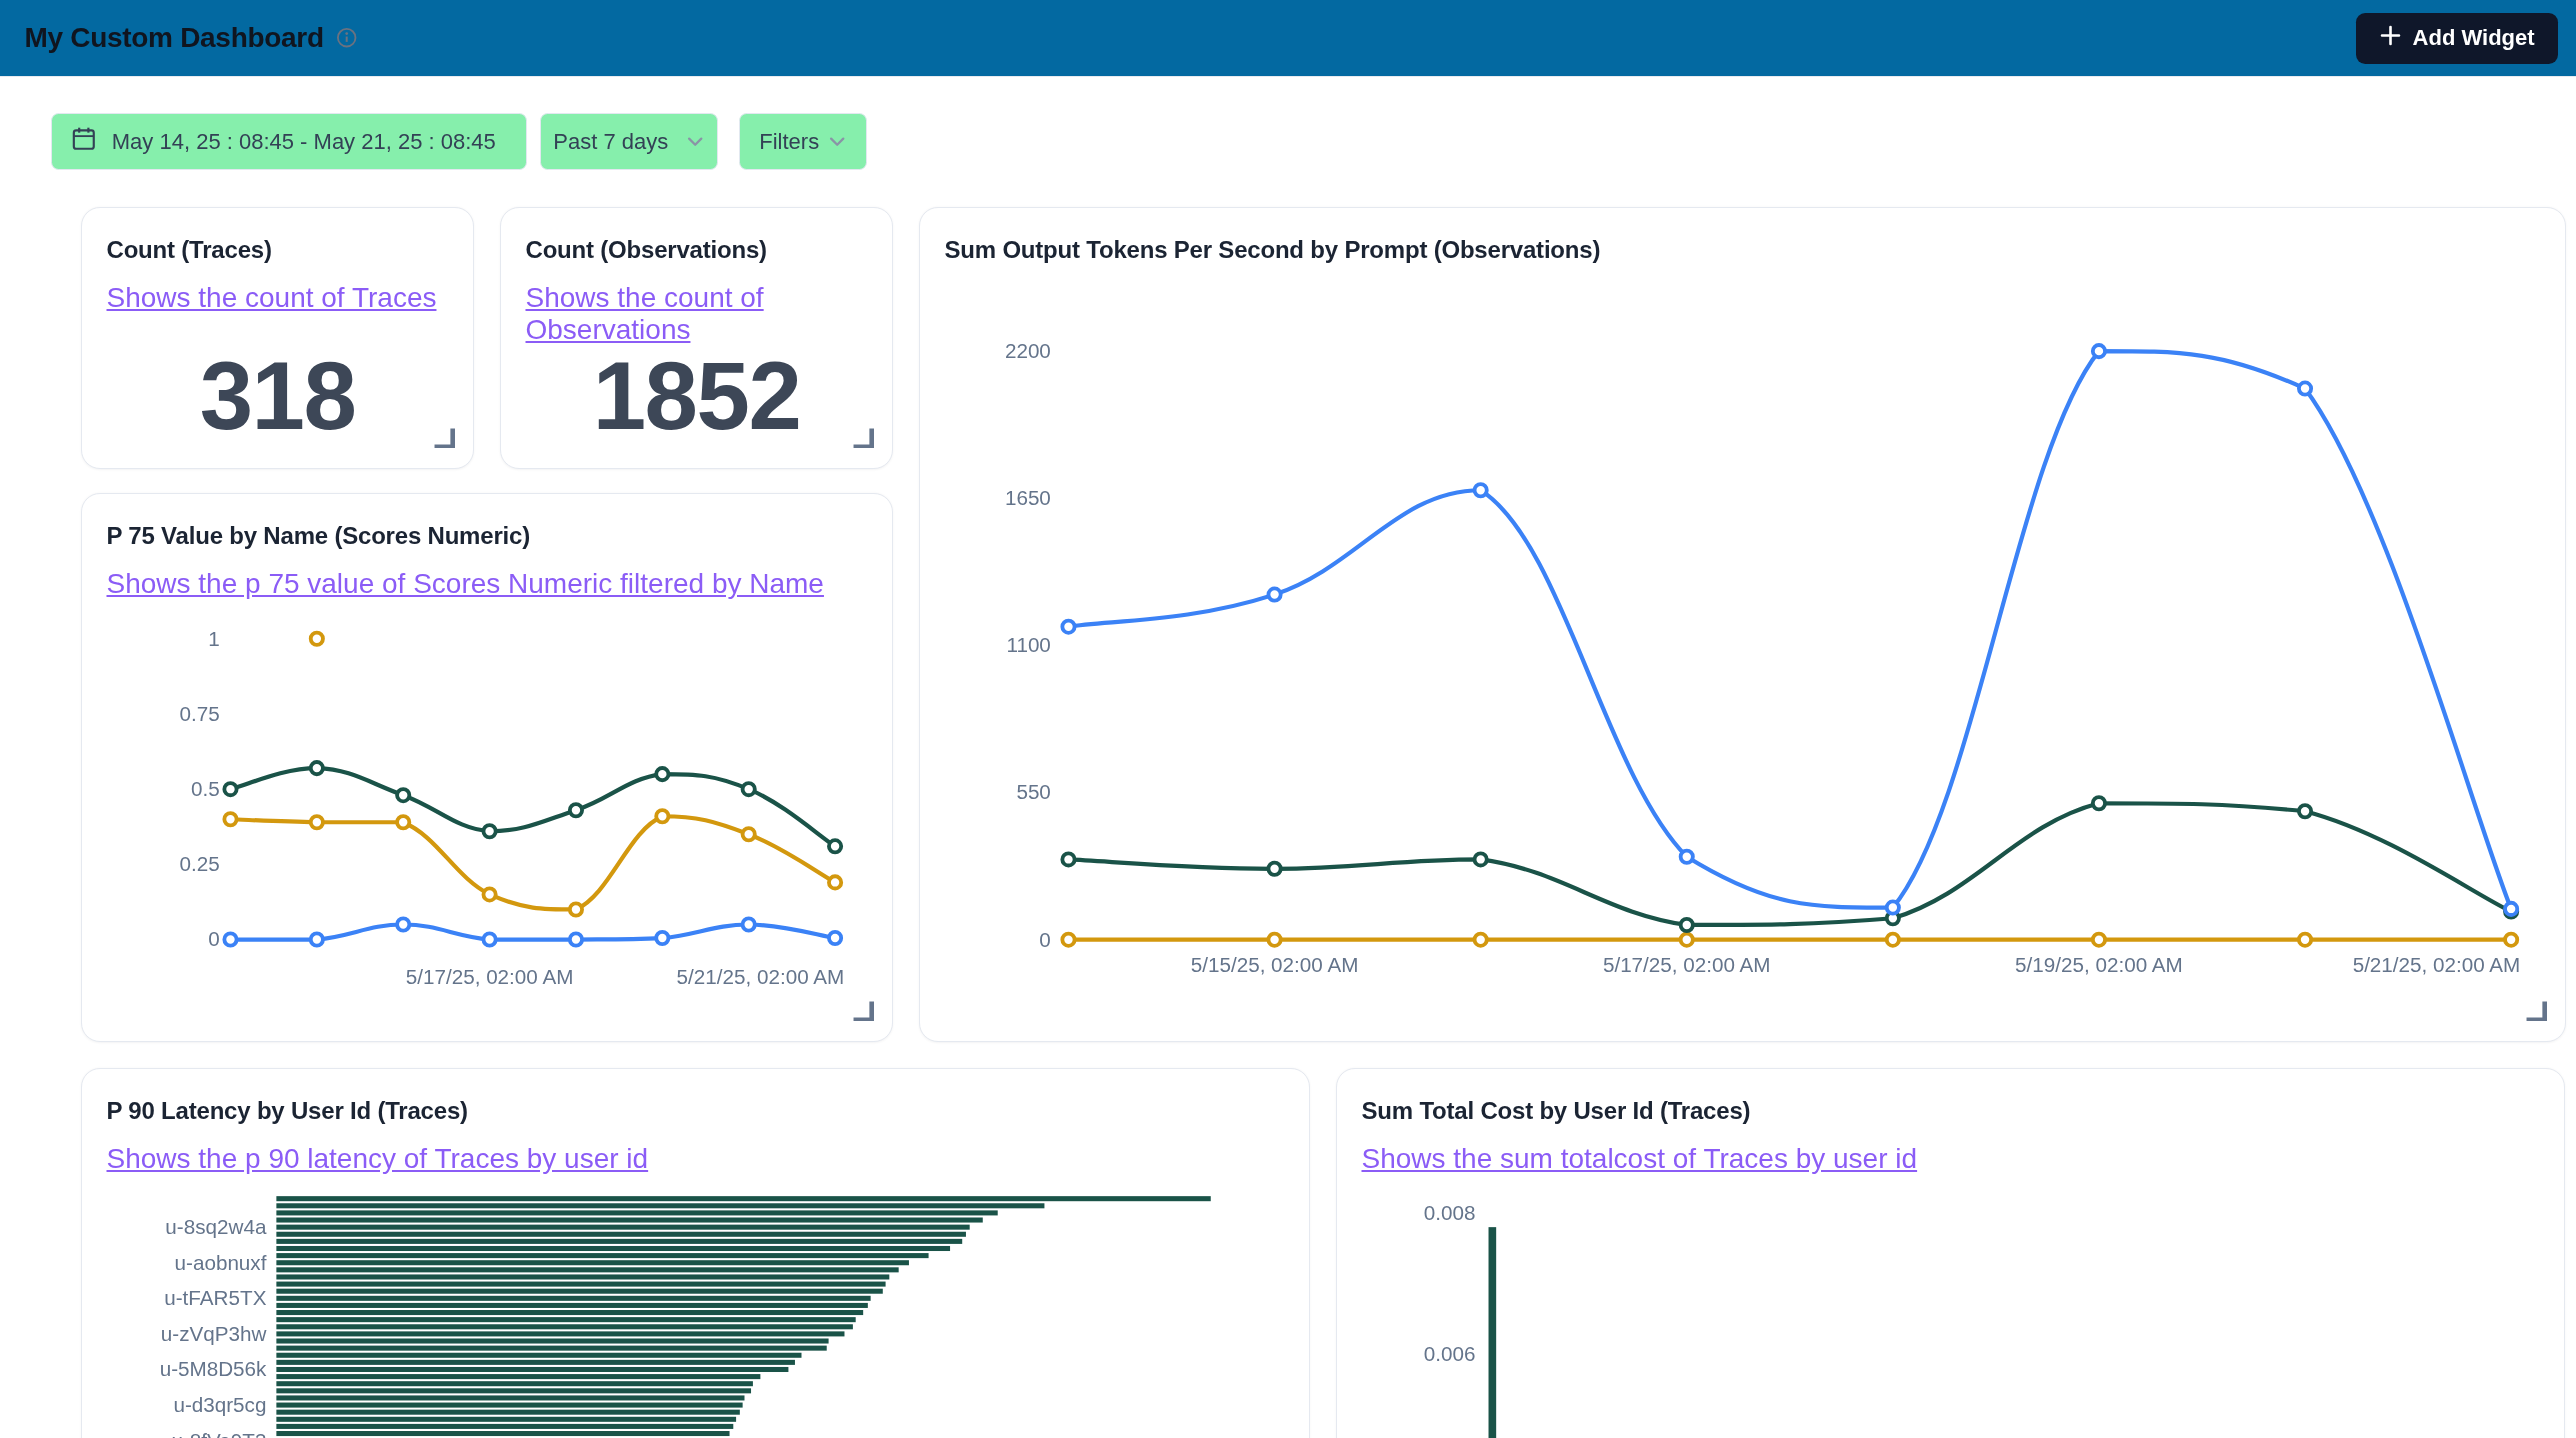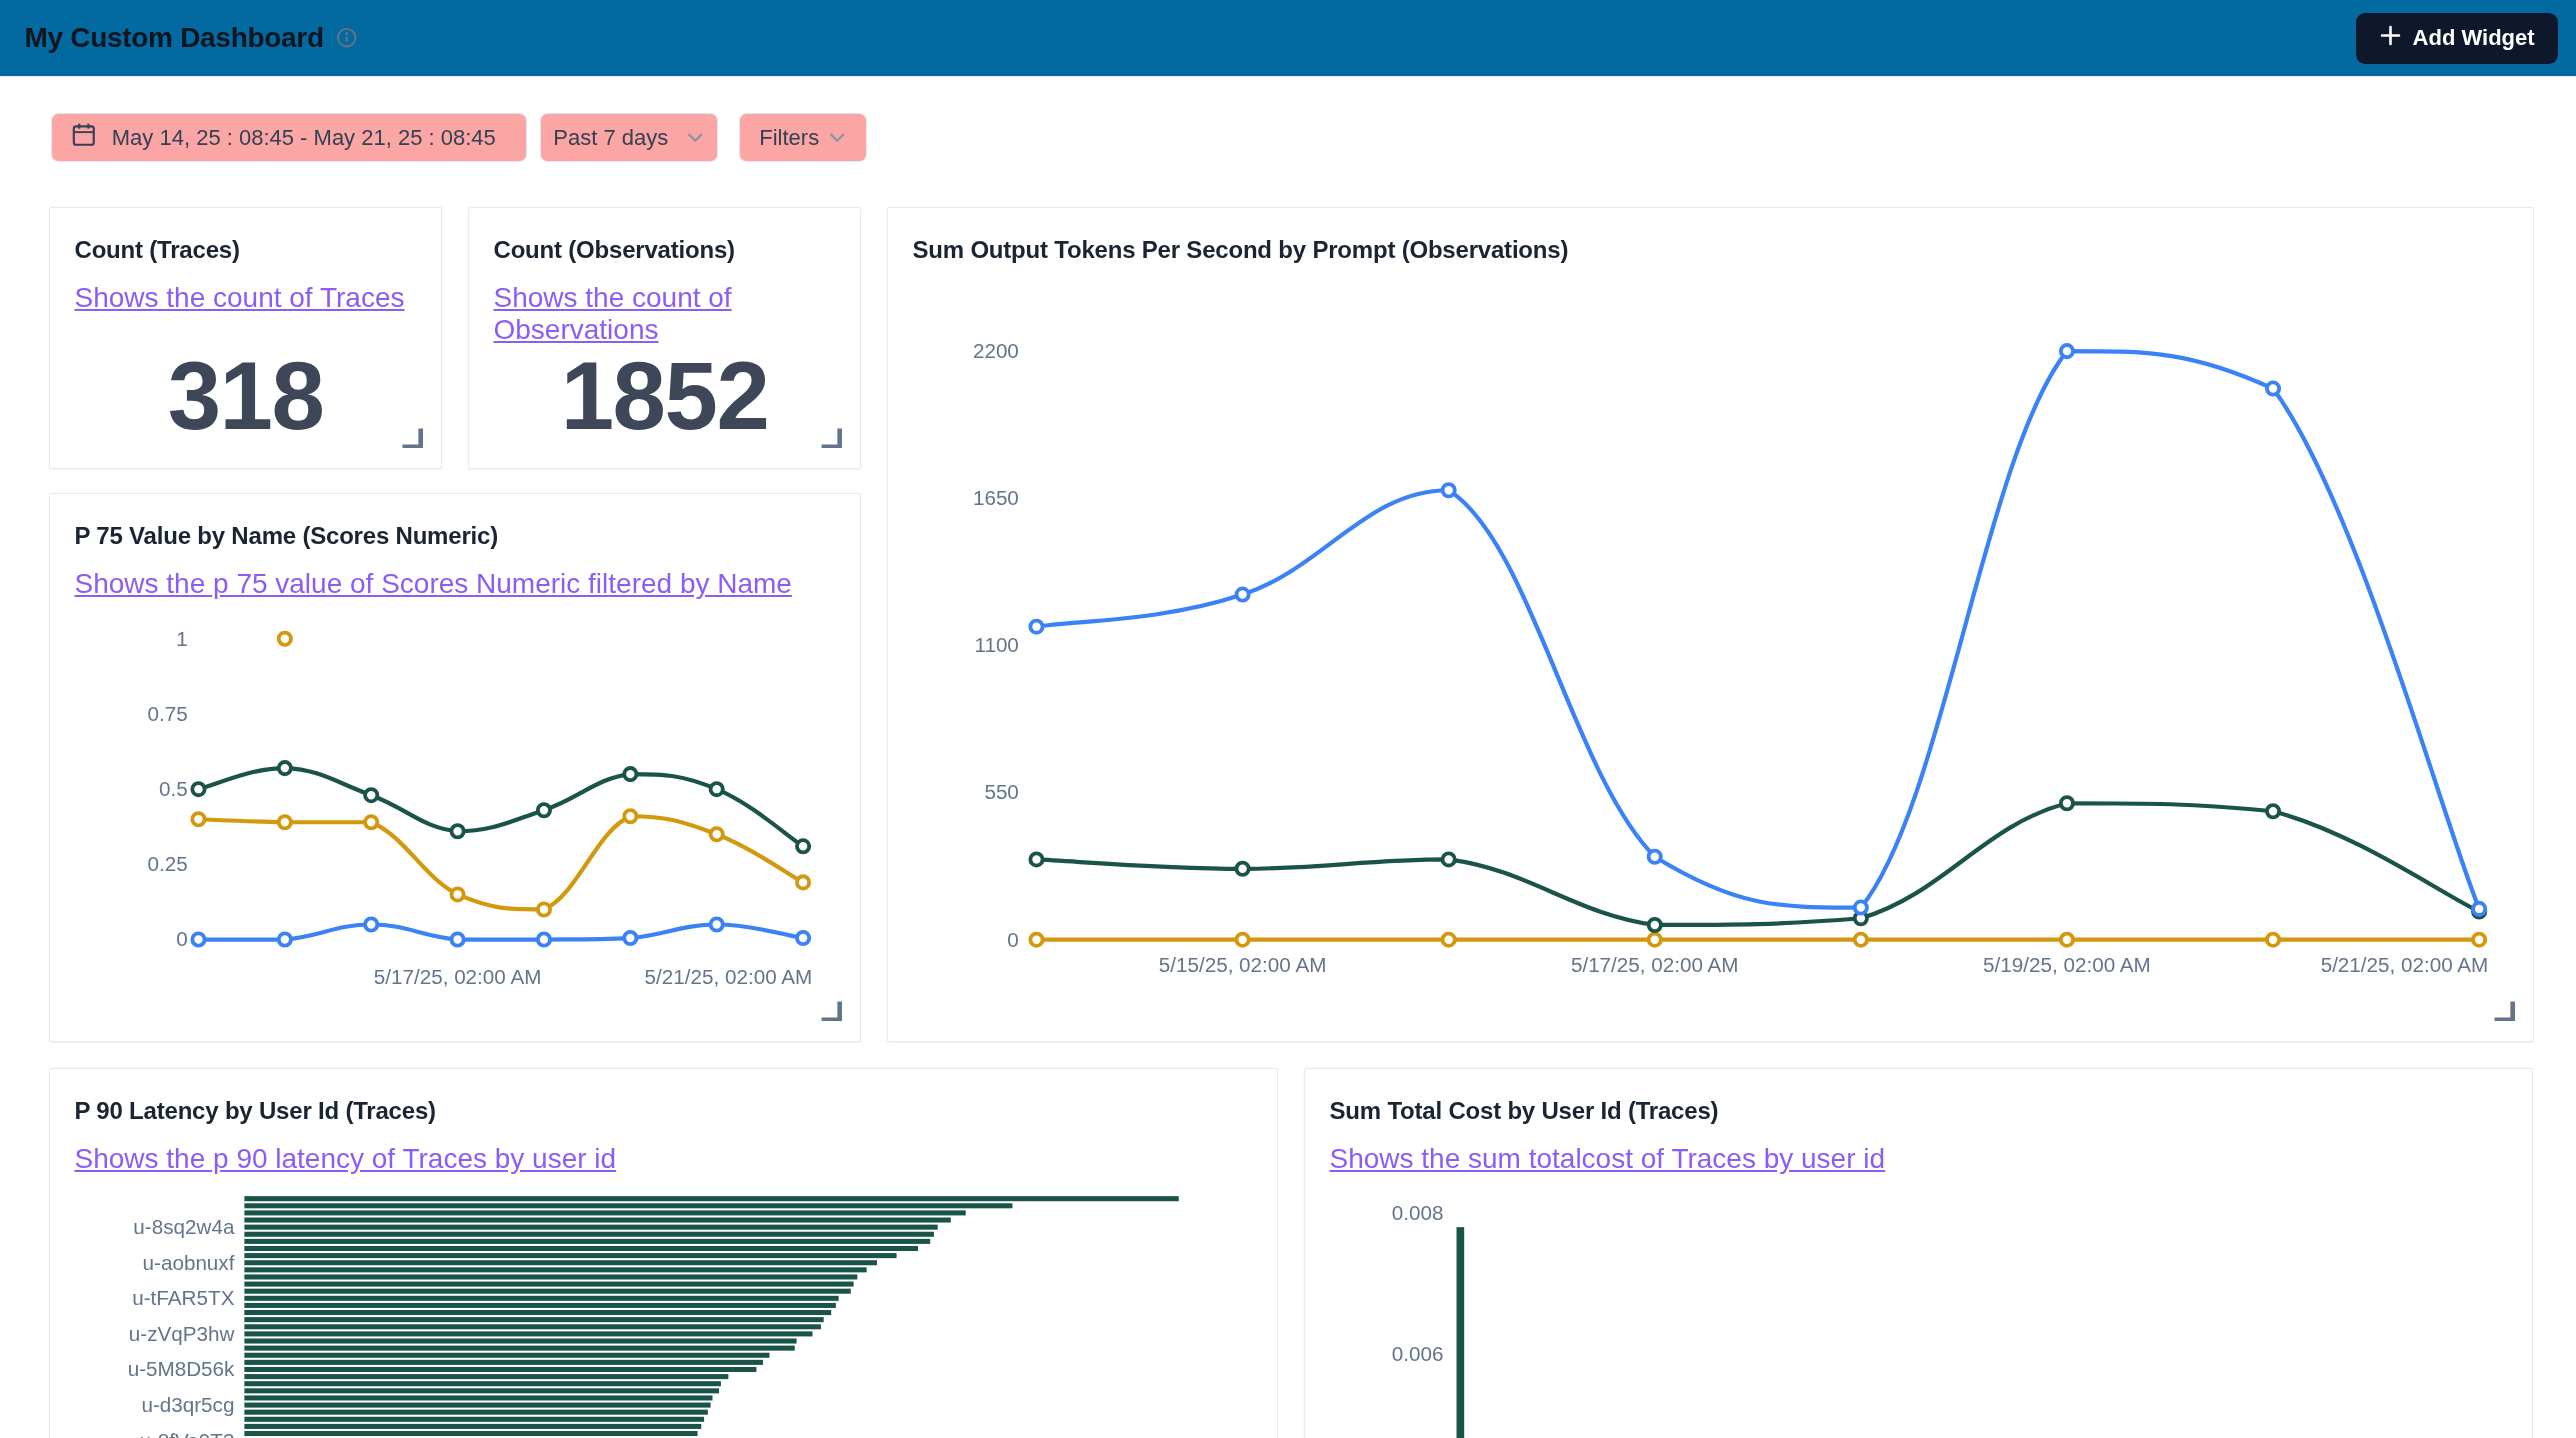--- a/index.html
+++ b/index.html
@@ -16,34 +16,34 @@
   }
   .page-title{font-size:28px;font-weight:700;color:#10151f;letter-spacing:-0.3px;}
   .info-ic{margin-left:12.2px;display:flex;align-items:center;}
   .spacer{flex:1;}
   .add-widget{
     height:51px;padding:0 23px;border-radius:9.2px;background:#0f172a;color:#fff;
     display:flex;align-items:center;gap:10.7px;font-size:22px;font-weight:600;cursor:pointer;border:none;
   }
   
   .chip{
-    position:absolute;top:113px;height:49px;background:#fca5a5;border:1.5px solid #e2e8f0;
+    position:absolute;top:113px;height:57px;background:#86efac;border:1.5px solid #e2e8f0;
     border-radius:7.7px;display:flex;align-items:center;box-sizing:border-box;
     font-size:22px;font-weight:500;color:#33415
 
 5;cursor:pointer;
   }
   .chip{color:#334155;}
   .chip.daterange{left:51px;width:476px;padding:0 18.4px;gap:13.8px;}
   .chip.preset{left:540px;width:178px;justify-content:center;gap:18px;}
   .chip.filters{left:739px;width:128px;justify-content:center;gap:9.2px;}
   
   .card{
-    position:absolute;background:#fff;border:1.5px solid #e5e9f0;border-radius:2px;
-    box-sizing:border-box;box-shadow:0 0.8px 2.3px rgba(16,24,40,.05);overflow:hidden;
+    position:absolute;background:#fff;border:1.5px solid #e5e9f0;border-radius:19px;
+    box-sizing:border-box;box-shadow:0 0.8px 2.3px rgba(16,24,40,.05);overflow:hidden;margin-left:32px;
   }
   .card-head{padding:27.6px 24.5px 0 24.5px;position:relative;z-index:2;}
   .card-title{font-size:24px;font-weight:600;color:#1b2433;letter-spacing:-0.2px;}
   .card-sub{margin-top:18.4px;font-size:28px;color:#8b5cf6;text-decoration:underline;}
   .bignum-wrap{position:absolute;left:0;right:0;top:115px;bottom:0;display:flex;align-items:center;justify-content:center;}
   .bignum{font-size:96px;font-weight:700;color:#3d4757;letter-spacing:-1.5px;}
   .chart-svg{position:absolute;left:0;top:0;z-index:1;}
   .rhandle{position:absolute;right:18.4px;bottom:17px;z-index:3;cursor:nwse-resize;}
   svg text.tick{font-family:"Liberation Sans","DejaVu Sans",sans-serif;font-size:27px;fill:#64748b;}
 </style>

